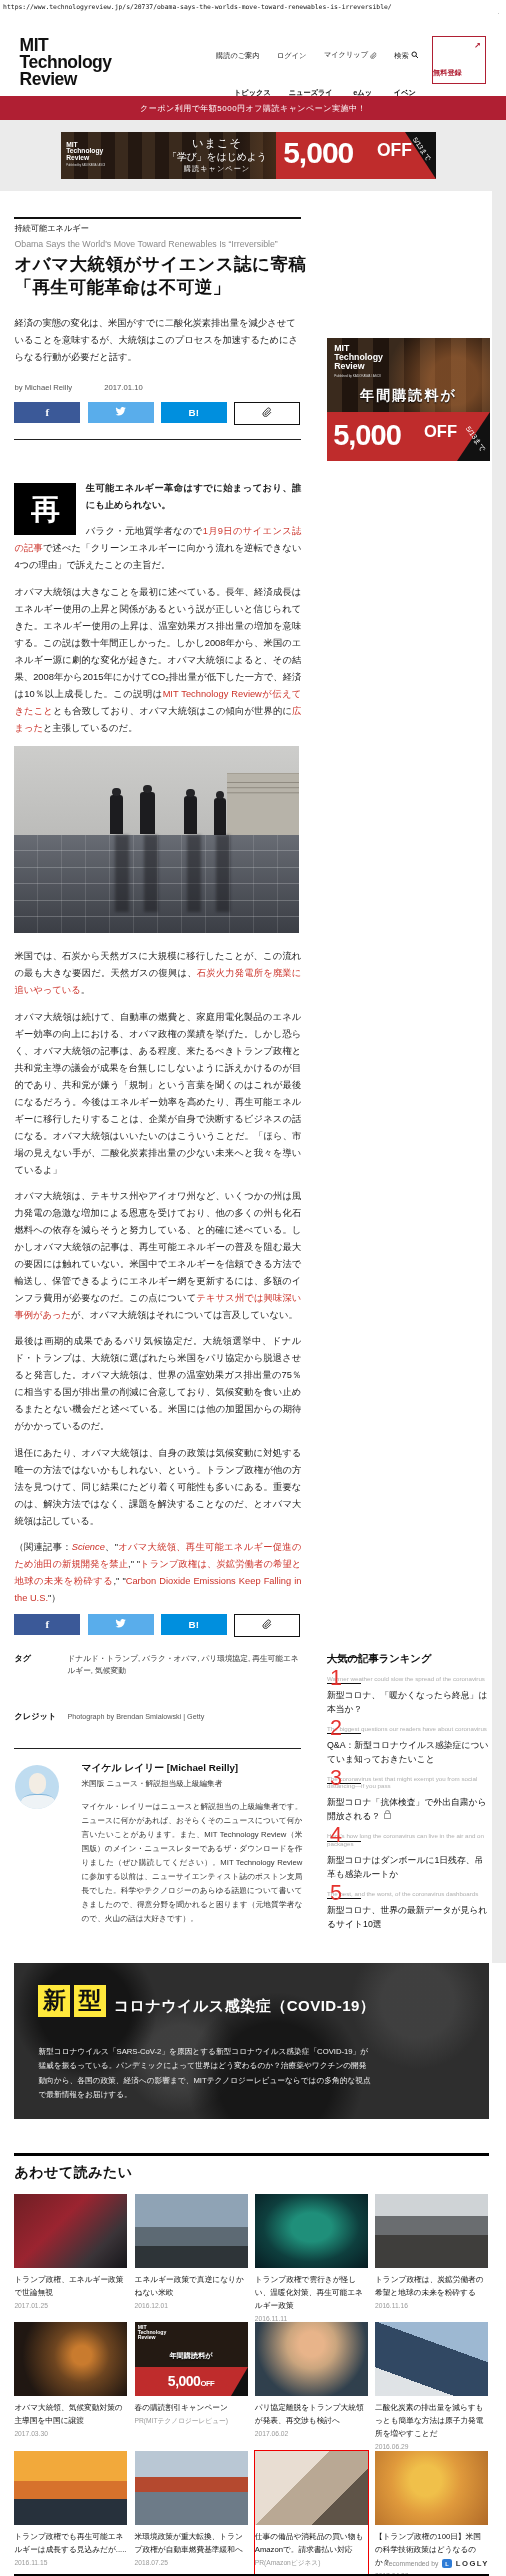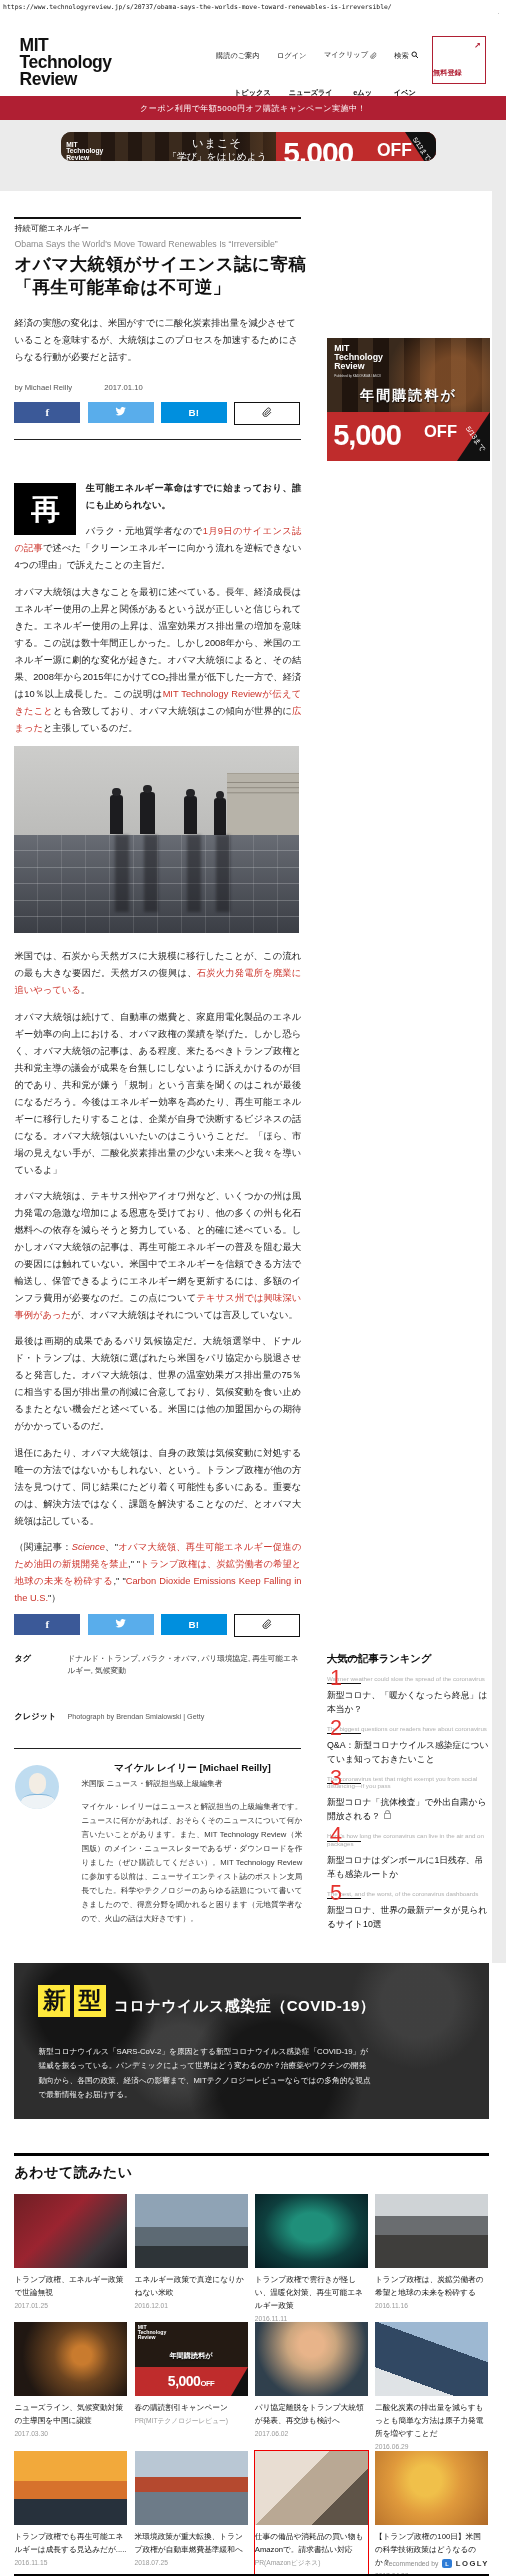--- a/index.html
+++ b/index.html
@@ -24,21 +24,21 @@
   .reg-btn .lbl{position:absolute;bottom:5.2px;left:0;width:100%;color:#b01f33;font-size:7.2px;font-weight:bold;}
   .ic-search{display:inline-block;vertical-align:-1px;margin-left:2.1px;}
   .ic-clip{display:inline-block;vertical-align:-1.5px;margin-left:1.5px;}
 
   
   .campaign{position:absolute;top:96px;left:0;width:506px;height:24px;background:#b01f33;color:#fff;
             display:flex;align-items:center;justify-content:center;font-size:8px;letter-spacing:0.5px;}
 
   
   .grayband{position:absolute;top:120px;left:0;width:506px;height:71px;background:#ebebeb;}
-  .lead-ad{position:absolute;top:12.4px;left:61px;width:375px;height:29px;background:#2a1d16;overflow:hidden;display:flex;border-radius:10px;}
+  .lead-ad{position:absolute;top:12.4px;left:61px;width:375px;height:47px;background:#2a1d16;overflow:hidden;display:flex;}
   .lead-ad .lib{position:absolute;inset:0;background:
       radial-gradient(circle at 80% 40%,rgba(190,120,60,.45) 0 14%,transparent 40%),
       repeating-linear-gradient(90deg,#3a2a1d 0 13.4px,#241811 13.4px 27px);}
   .lead-ad .mlogo{position:absolute;left:5.2px;top:9.3px;color:#fff;font-weight:bold;font-size:6.7px;line-height:6.7px;z-index:2;}
   .lead-ad .mlogo small{display:block;font-weight:normal;font-size:2.6px;margin-top:1px;color:#ddd;}
   .lead-ad .copy{position:absolute;left:97px;top:4.1px;z-index:2;color:#fff;text-align:center;width:118px;}
   .lead-ad .copy .c1{font-size:11.3px;letter-spacing:1px;}
   .lead-ad .copy .c2{font-size:9.8px;margin-top:1px;}
   .lead-ad .copy .c3{font-size:7.2px;margin-top:3.1px;letter-spacing:1px;}
   .lead-ad .price-p{position:absolute;right:0;top:0;width:160px;height:47px;background:#bf2c2c;z-index:2;}
@@ -86,21 +86,21 @@
   .fig::before{content:'';position:absolute;top:-7.2px;left:50%;margin-left:-4.1px;width:8.2px;height:8.2px;border-radius:50%;background:#242427;}
   .refl{position:absolute;top:89px;width:13.4px;height:77px;background:rgba(20,20,25,.45);filter:blur(1.5px);}
 
   .meta-row{position:absolute;left:14.4px;display:flex;font-size:7.7px;}
   .meta-row .lab{width:53px;font-weight:bold;color:#111;font-size:8.2px;}
   .meta-row .val{width:235px;color:#333;line-height:12.4px;}
   .author{position:absolute;left:14.4px;top:1533px;width:289px;}
   .avatar{position:absolute;left:1px;top:3.1px;width:44px;height:44px;border-radius:50%;background:#bfdcf0;overflow:hidden;}
   .avatar .face{position:absolute;left:13.4px;top:8.2px;width:17.5px;height:20.6px;border-radius:45%;background:#f3ede4;}
   .avatar .shold{position:absolute;left:5.2px;top:29px;width:34px;height:17.5px;border-radius:40% 40% 0 0;background:#eef3f6;border-top:1.5px solid #7fb3d8;}
-  .author .nm{margin-left:67px;font-size:9.8px;font-weight:bold;color:#111;text-align:center;}
+  .author .nm{margin-left:67px;font-size:9.8px;font-weight:bold;color:#111;}
   .author .rl{margin-left:67px;font-size:7.7px;color:#333;margin-top:4.1px;}
   .author .bio{margin-left:67px;font-size:7.7px;line-height:14px;color:#333;margin-top:11.3px;width:221px;text-align:justify;}
 
   
   .side-ad{position:absolute;left:327px;top:147px;width:163px;height:123px;background:#241a13;overflow:hidden;}
   .side-ad .lib{position:absolute;inset:0;background:
       radial-gradient(circle at 78% 35%,rgba(200,120,60,.5) 0 16%,transparent 45%),
       repeating-linear-gradient(90deg,#3a2a1d 0 15.5px,#20150e 15.5px 31px);}
   .side-ad .mlogo{position:absolute;left:7.2px;top:6.2px;color:#fff;font-weight:bold;font-size:8.8px;line-height:8.8px;z-index:2;}
   .side-ad .mlogo small{display:block;font-weight:normal;font-size:3.1px;margin-top:1.5px;color:#ddd;}
@@ -417,21 +417,21 @@
   <a class="rel-card">
     <span class="im im4" style="display:block;"></span>
     <span class="tt" style="display:block;">トランプ政権は、炭鉱労働者の希望と地球の未来を粉砕する</span>
     <span class="dt" style="display:block;">2016.11.16</span>
   </a>
 </div>
 
 <div class="rel-grid" style="top:2322px;">
   <a class="rel-card">
     <span class="im im5" style="display:block;"></span>
-    <span class="tt" style="display:block;">ニューズライン、気候変動対策の主導国を中国に譲渡</span>
+    <span class="tt" style="display:block;">オバマ大統領、気候変動対策の主導国を中国に譲渡</span>
     <span class="dt" style="display:block;">2017.03.30</span>
   </a>
   <a class="rel-card">
     <span class="im mini-ad" style="display:block;">
       <span class="t">MIT<br>Technology<br>Review</span>
       <span class="m">年間購読料が</span>
       <span class="r">5,000<small style="font-size:7.7px;">OFF</small></span>
       <span class="cn"></span>
     </span>
     <span class="tt" style="display:block;">春の購読割引キャンペーン</span>

